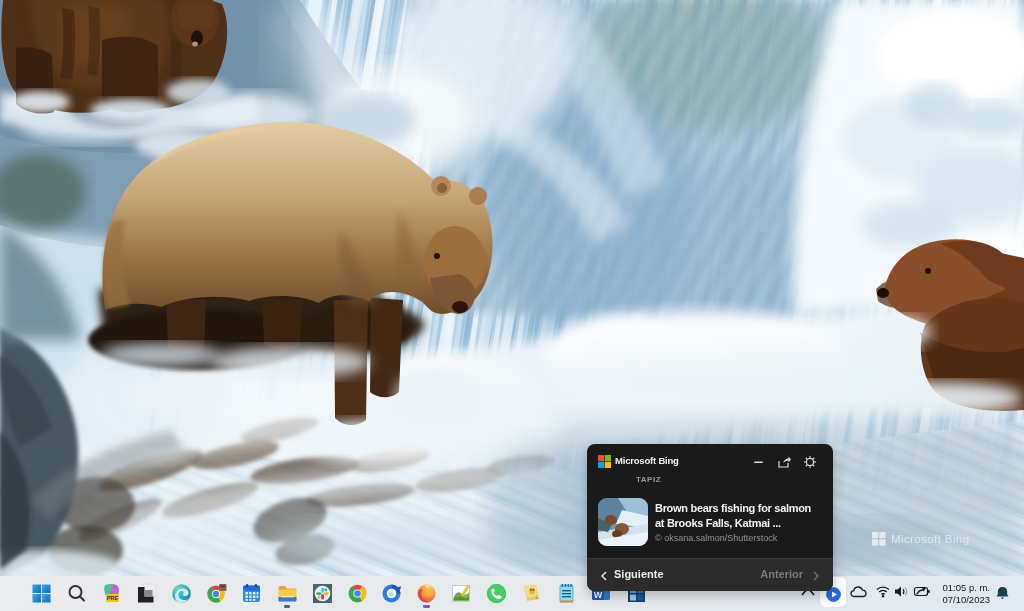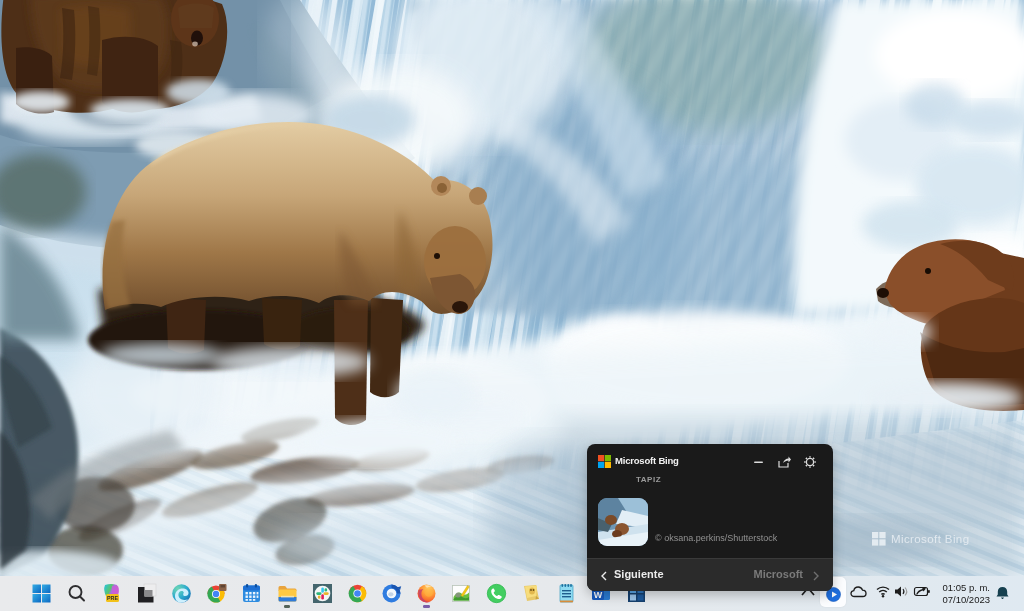--- a/index.html
+++ b/index.html
@@ -485,26 +485,27 @@
         <path d="M0,0 L20,0 L30,16 L12,26 L0,20 Z" fill="#5d83a0"></path>
         <path d="M24,12 L50,18 L50,30 L18,26 Z" fill="#e2eef6"></path>
         <path d="M0,34 L50,26 L50,40 L0,46 Z" fill="#cfe2ee"></path>
         <path d="M0,20 L14,26 L10,34 L0,32 Z" fill="#48616e"></path>
         <ellipse cx="13" cy="22" rx="6" ry="5" fill="#7a4a28"></ellipse>
         <ellipse cx="24" cy="31" rx="7" ry="6" fill="#8a5530"></ellipse>
         <ellipse cx="19" cy="36" rx="5" ry="4" fill="#6b3b1d"></ellipse>
         <path d="M0,42 L50,34 L50,48 L0,48 Z" fill="#e8f2f8"></path>
       </svg>
     </div>
-    <div id="credit">© oksana.perkins/Shutterstock</div>
+    <div id="headline">Brown bears fishing for salmon at Brooks Falls, Katmai ...</div>
+    <div id="credit">© oksana.salmon/Shutterstock</div>
     <div id="popbottom"></div>
     <svg style="position:absolute;left:12px;top:127px" width="10" height="10" viewBox="0 0 10 10">
       <path d="M7,1 L3,5 L7,9" fill="none" stroke="#ececec" stroke-width="1.4"></path>
     </svg>
     <div id="anterior" style="left:27px">Siguiente</div>
-    <div id="siguiente">Microsoft</div>
+    <div id="siguiente">Anterior</div>
     <svg style="position:absolute;right:12px;top:127px" width="10" height="10" viewBox="0 0 10 10">
       <path d="M3,1 L7,5 L3,9" fill="none" stroke="#6f6f6f" stroke-width="1.4"></path>
     </svg>
   </div>
 
   <div id="clock">01:05 p. m.<br>07/10/2023</div>
 </div>
 
 </body></html>

